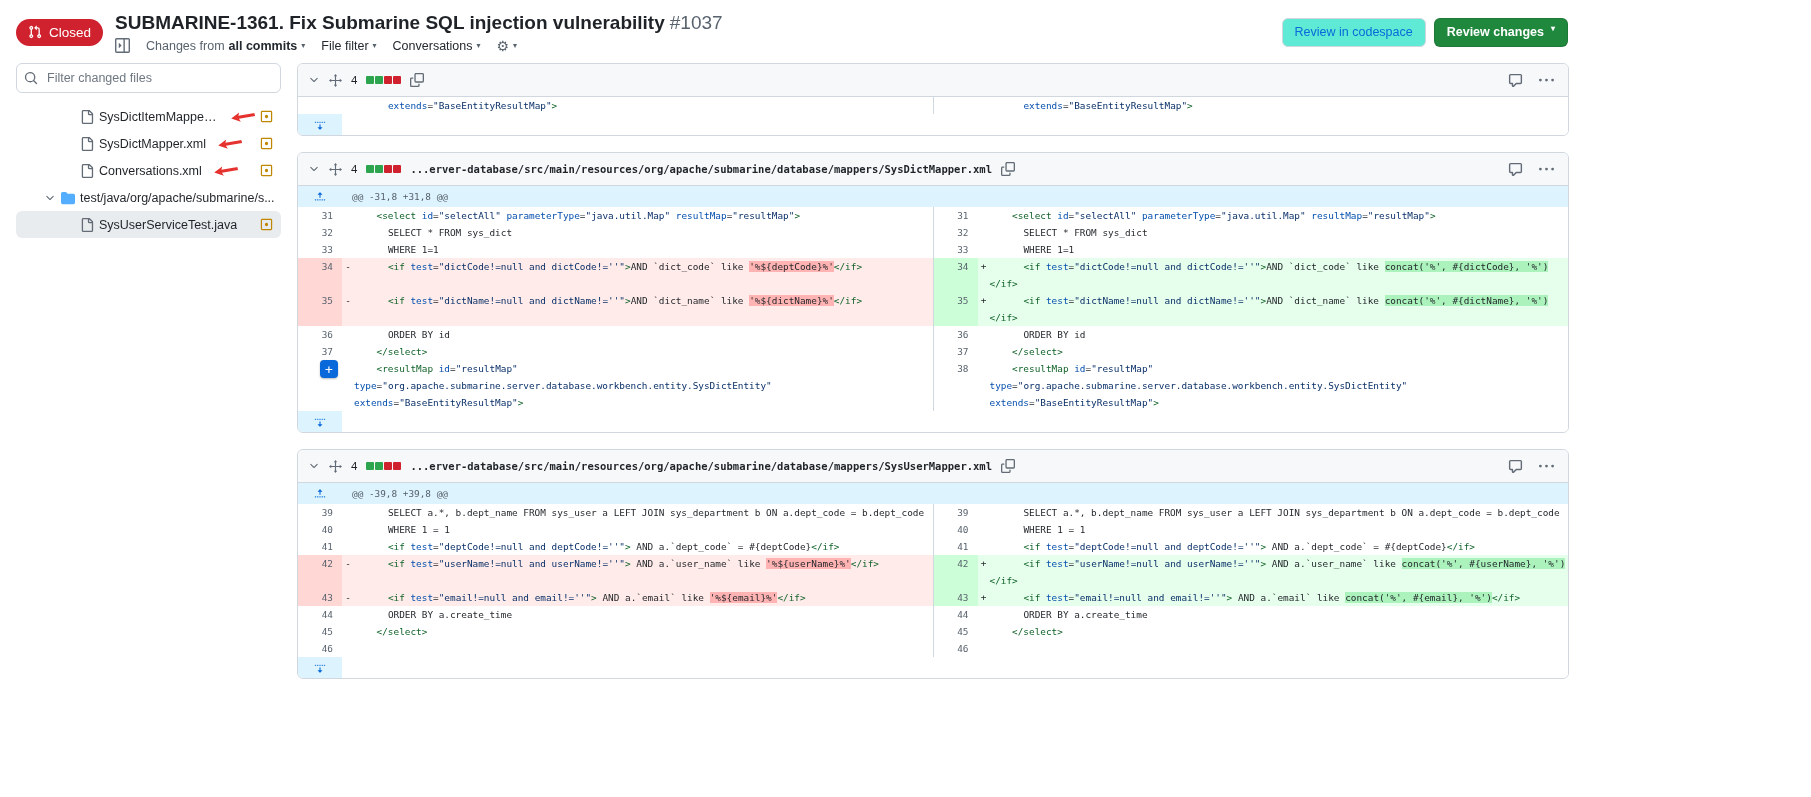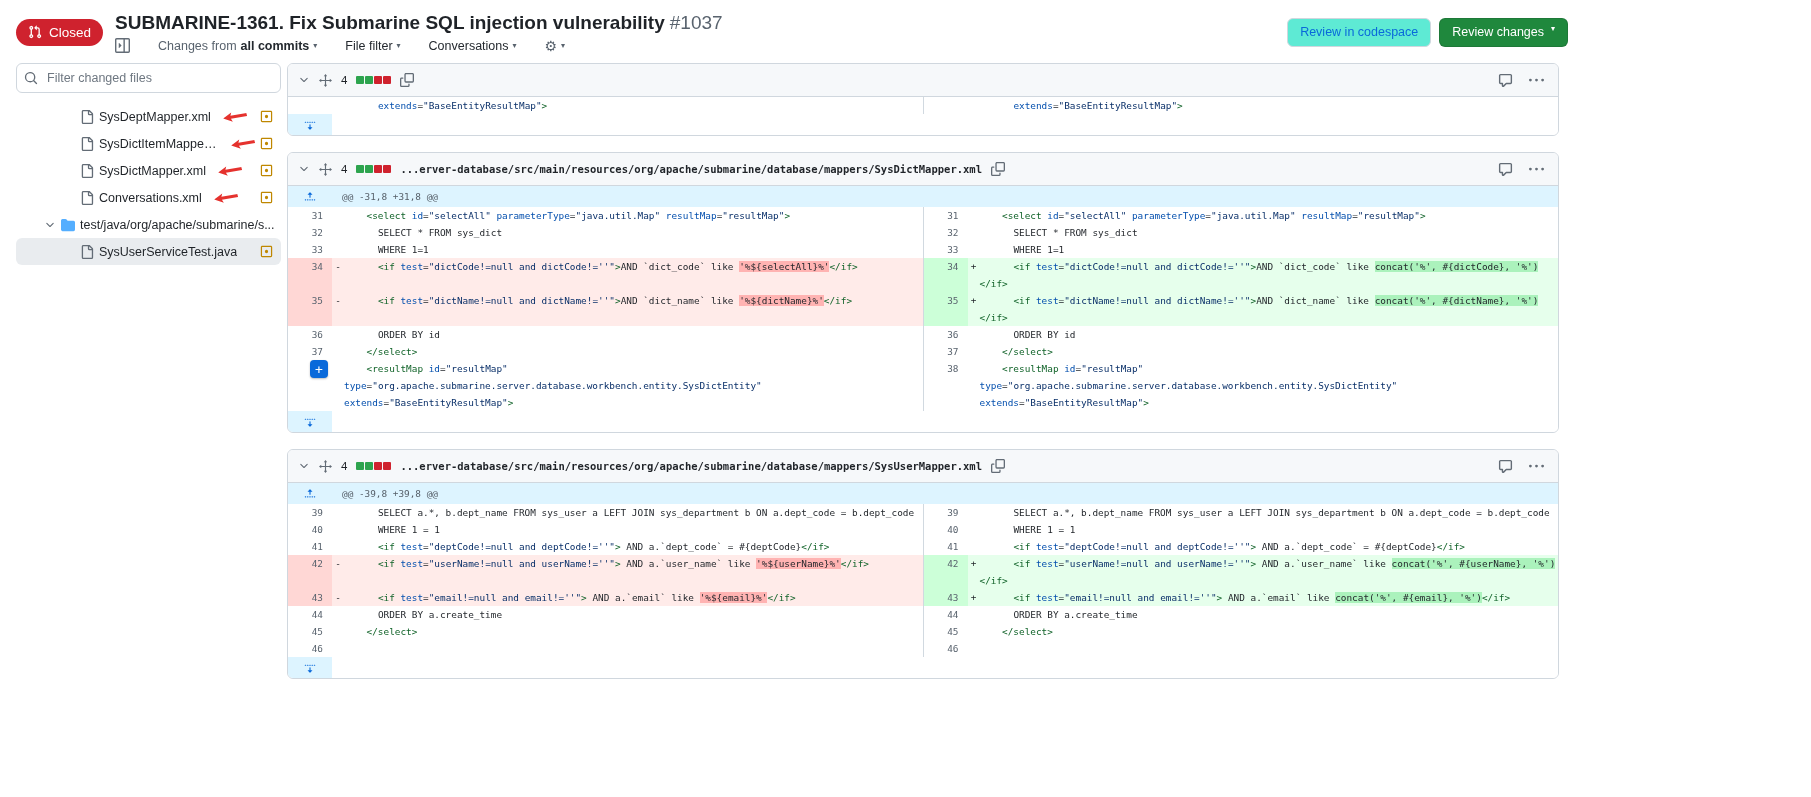--- a/index.html
+++ b/index.html
@@ -10,37 +10,37 @@
   button{font-family:inherit;cursor:pointer;background:none;border:none}
 
   
   .topbar{display:flex;align-items:center;gap:12px;padding:12px 16px 6px;width:1584px}
   .state-badge{display:inline-flex;align-items:flex-start;gap:7px;background:var(--closed-red,#cf222e);
     color:#fff;font-size:13.5px;font-weight:500;padding:6px 12px;border-radius:999px;flex:none}
   .tcol{display:flex;flex-direction:column;gap:4px;min-width:0}
   .trow1{font-size:19px;white-space:nowrap}
   .pr-title{font-weight:700}
   .pr-number{color:#59636e;font-weight:400;margin-left:5px}
-  .trow2{display:flex;align-items:center;gap:28px;font-size:12.5px;color:#24292f}
+  .trow2{display:flex;align-items:center;gap:16px;font-size:12.5px;color:#24292f}
   .menu-item{display:inline-flex;align-items:center;gap:4px;cursor:pointer;white-space:nowrap}
   .muted{color:#59636e}
   .strong{font-weight:700}
   .caret{font-size:8px;color:#59636e;line-height:1}
   .caret-white{color:#fff}
   .glyph{font-size:14px;color:#59636e;line-height:1}
   .icon-btn{display:inline-flex;align-items:center;padding:0}
   .top-actions{margin-left:auto;display:flex;gap:8px;align-items:center}
   .btn{font-size:12.5px;border-radius:6px;padding:6px 12px;border:1px solid #d0d7de;line-height:1.2;white-space:nowrap}
   .btn-codespace{background:#5eead4;color:var(--accent-blue,#0969da);font-weight:500}
-  .btn-green{background:var(--green-button,#1f883d);border-color:rgba(27,31,36,.15);color:#fff;font-weight:400;
+  .btn-green{background:var(--green-button,#1f883d);border-color:rgba(27,31,36,.15);color:#fff;font-weight:700;
     display:inline-flex;align-items:flex-start;gap:7px}
 
   
   .main{display:flex;align-items:flex-start;padding-left:16px;margin-top:4px}
-  .sidebar{width:265px;flex:none;margin-right:6px}
+  .sidebar{width:265px;flex:none;margin-right:16px}
   .filter-wrap{position:relative}
   .filter-wrap input{width:100%;height:30px;border:1px solid #d0d7de;border-radius:6px;
     padding:0 8px 0 30px;font-size:12.5px;color:#1f2328;background:#fff;font-family:inherit}
   .filter-wrap input::placeholder{color:#6e7781}
   .search-icn{position:absolute;left:8px;top:8px}
 
   .tree{margin-top:10px}
   .tree-row{display:flex;align-items:center;height:27px;gap:5px;font-size:12.5px;border-radius:6px;
     cursor:pointer;padding-right:4px}
   .tree-row.selected{background:rgba(208,215,222,.48)}
@@ -159,38 +159,20 @@
         </span>
         <input placeholder="Filter changed files" style="">
       </div>
       <nav class="tree">
           <div class="tree-row" style="padding-left: 64px;">
             <span class="icn">
               <svg width="14" height="14" viewBox="0 0 16 16" fill="#636c76">
                 <path d="M2 1.75C2 .784 2.784 0 3.75 0h6.586c.464 0 .909.184 1.237.513l2.914 2.914c.329.328.513.773.513 1.237v9.586A1.75 1.75 0 0 1 13.25 16h-9.5A1.75 1.75 0 0 1 2 14.25Zm1.75-.25a.25.25 0 0 0-.25.25v12.5c0 .138.112.25.25.25h9.5a.25.25 0 0 0 .25-.25V6h-2.75A1.75 1.75 0 0 1 9 4.25V1.5Zm6.75.062V4.25c0 .138.112.25.25.25h2.688l-.011-.013-2.914-2.914-.013-.011Z"></path>
               </svg>
             </span>
-            <span class="tree-label">SysDeptMapper.xml</span>
-            <span class="icn arrow-annot">
-              <svg width="24" height="11" viewBox="0 0 24 11">
-                <path fill="#e5322e" d="M0 5.5 9 .8 7.6 4H24v3H7.6L9 10.2Z"></path>
-              </svg>
-            </span>
-            <span class="icn badge-mod">
-              <svg width="13" height="13" viewBox="0 0 16 16" fill="#bf8700">
-                <path d="M13.25 1c.966 0 1.75.784 1.75 1.75v10.5A1.75 1.75 0 0 1 13.25 15H2.75A1.75 1.75 0 0 1 1 13.25V2.75C1 1.784 1.784 1 2.75 1ZM2.75 2.5a.25.25 0 0 0-.25.25v10.5c0 .138.112.25.25.25h10.5a.25.25 0 0 0 .25-.25V2.75a.25.25 0 0 0-.25-.25ZM8 10a2 2 0 1 1 .001-4.001A2 2 0 0 1 8 10Z"></path>
-              </svg>
-            </span>
-          </div>
-          <div class="tree-row" style="padding-left: 64px;">
-            <span class="icn">
-              <svg width="14" height="14" viewBox="0 0 16 16" fill="#636c76">
-                <path d="M2 1.75C2 .784 2.784 0 3.75 0h6.586c.464 0 .909.184 1.237.513l2.914 2.914c.329.328.513.773.513 1.237v9.586A1.75 1.75 0 0 1 13.25 16h-9.5A1.75 1.75 0 0 1 2 14.25Zm1.75-.25a.25.25 0 0 0-.25.25v12.5c0 .138.112.25.25.25h9.5a.25.25 0 0 0 .25-.25V6h-2.75A1.75 1.75 0 0 1 9 4.25V1.5Zm6.75.062V4.25c0 .138.112.25.25.25h2.688l-.011-.013-2.914-2.914-.013-.011Z"></path>
-              </svg>
-            </span>
             <span class="tree-label">SysDictItemMapper.xml</span>
             <span class="icn arrow-annot">
               <svg width="24" height="11" viewBox="0 0 24 11">
                 <path fill="#e5322e" d="M0 5.5 9 .8 7.6 4H24v3H7.6L9 10.2Z"></path>
               </svg>
             </span>
             <span class="icn badge-mod">
               <svg width="13" height="13" viewBox="0 0 16 16" fill="#bf8700">
                 <path d="M13.25 1c.966 0 1.75.784 1.75 1.75v10.5A1.75 1.75 0 0 1 13.25 15H2.75A1.75 1.75 0 0 1 1 13.25V2.75C1 1.784 1.784 1 2.75 1ZM2.75 2.5a.25.25 0 0 0-.25.25v10.5c0 .138.112.25.25.25h10.5a.25.25 0 0 0 .25-.25V2.75a.25.25 0 0 0-.25-.25ZM8 10a2 2 0 1 1 .001-4.001A2 2 0 0 1 8 10Z"></path>
               </svg>
@@ -440,21 +422,21 @@
               <div class="d-num num-ctx rgut">33</div>
               <div class="d-code code-ctx">
                 <span class="d-mark"></span>
                 <div class="d-ctext">      WHERE 1=1</div>
               </div>
             </div>
             <div class="d-row">
               <div class="d-num num-del">34</div>
               <div class="d-code code-del">
                 <span class="d-mark">-</span>
-                <div class="d-ctext">      <span class="tk-tag">&lt;if</span> <span class="tk-attr">test</span>=<span class="tk-str">"dictCode!=null and dictCode!=''"</span><span class="tk-tag">&gt;</span>AND `dict_code` like <span class="whl-del">'%${selectAll}%'</span><span class="tk-tag">&lt;/if</span><span class="tk-tag">&gt;</span></div>
+                <div class="d-ctext">      <span class="tk-tag">&lt;if</span> <span class="tk-attr">test</span>=<span class="tk-str">"dictCode!=null and dictCode!=''"</span><span class="tk-tag">&gt;</span>AND `dict_code` like <span class="whl-del">'%${deptCode}%'</span><span class="tk-tag">&lt;/if</span><span class="tk-tag">&gt;</span></div>
               </div>
               <div class="d-num num-add rgut">34</div>
               <div class="d-code code-add">
                 <span class="d-mark">+</span>
                 <div class="d-ctext">      <span class="tk-tag">&lt;if</span> <span class="tk-attr">test</span>=<span class="tk-str">"dictCode!=null and dictCode!=''"</span><span class="tk-tag">&gt;</span>AND `dict_code` like <span class="whl-add">concat('%', #{dictCode}, '%')</span><span class="tk-tag">&lt;/if</span><span class="tk-tag">&gt;</span></div>
               </div>
             </div>
             <div class="d-row">
               <div class="d-num num-del">35</div>
               <div class="d-code code-del">

